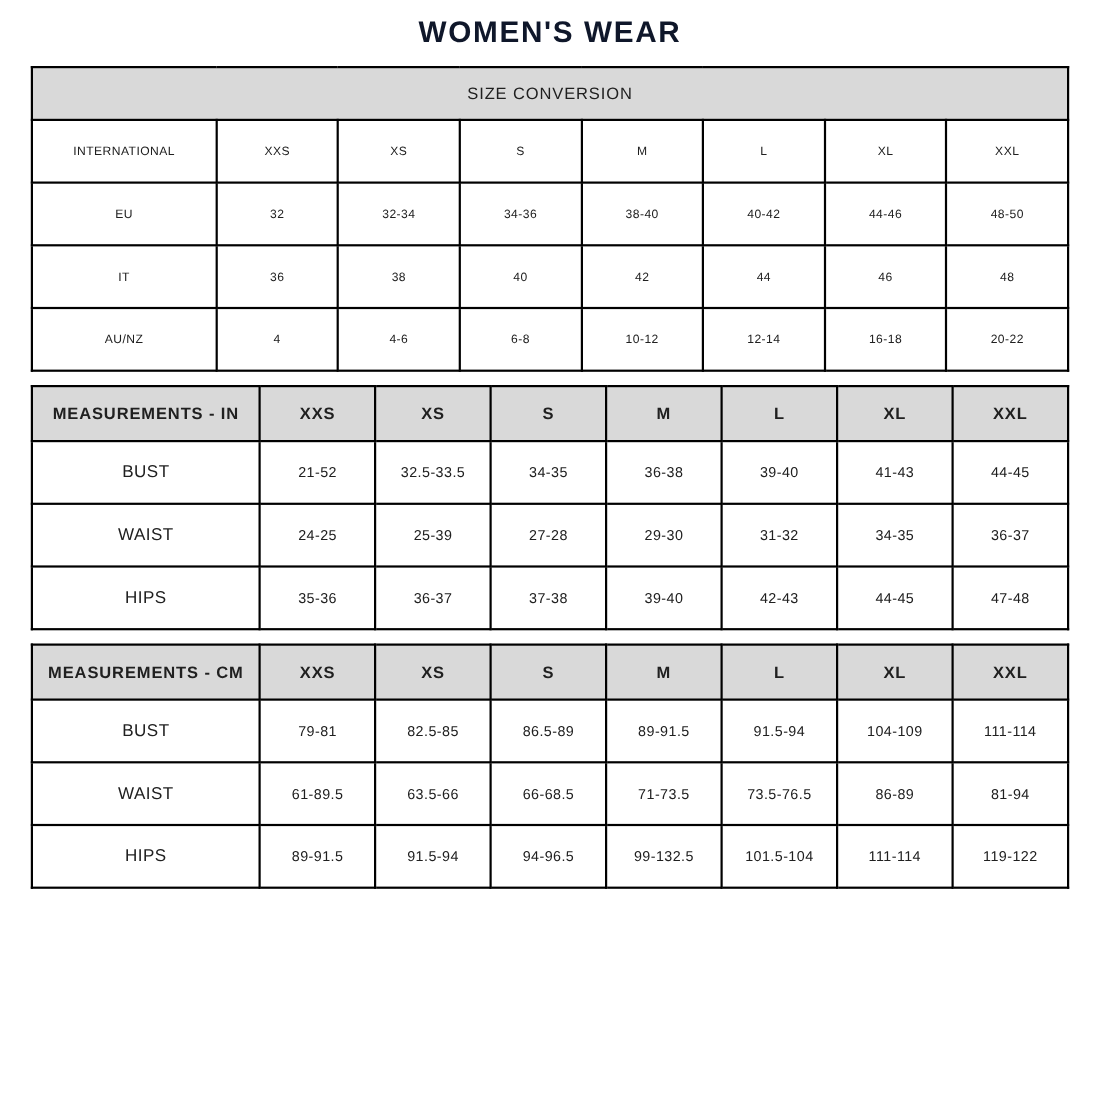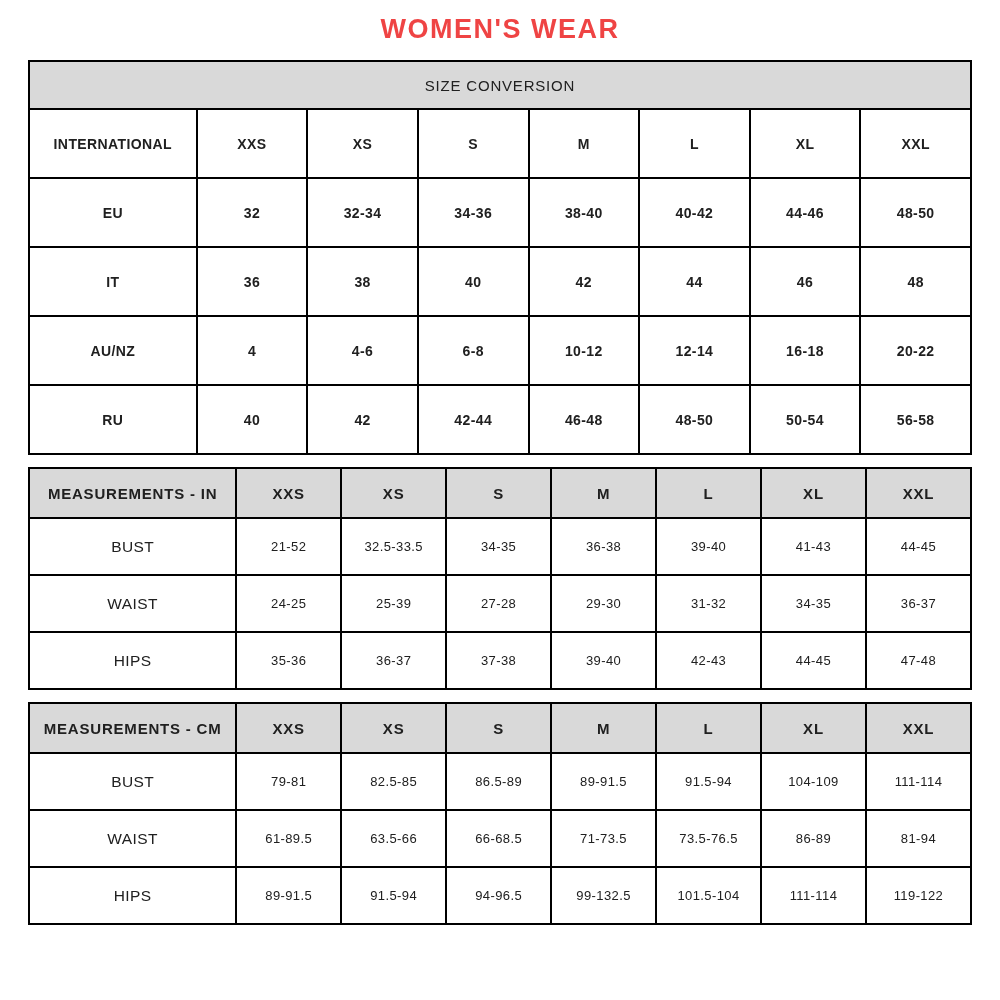--- a/index.html
+++ b/index.html
@@ -10,21 +10,21 @@
     color: #202020;
   }
   .page { width: 1000px; height: 1000px; padding: 0 28px; }
   .title {
     text-align: center;
     font-size: 27px;
     font-weight: bold;
     letter-spacing: 1.5px;
     padding-top: 14px;
     height: 60px;
-    color: #ef4444;
+    color: #0f172a;
   }
   table {
     width: 100%;
     border-collapse: collapse;
     table-layout: fixed;
     text-align: center;
   }
   td, th {
     border: 2px solid #000000;
     text-align: center;
@@ -33,21 +33,21 @@
     letter-spacing: 0.4px;
   }
   
   .t1 .banner td {
     background: #d9d9d9;
     height: 48px;
     font-weight: normal;
     font-size: 15px;
     letter-spacing: 0.8px;
   }
-  .t1 td { height: 69px; font-size: 14px; font-weight: bold; }
+  .t1 td { height: 57px; font-size: 11px; }
   .t1 col.label-col { width: 17.8%; }
   
   .tm { margin-top: 12px; }
   .tm .head td {
     background: #d9d9d9;
     height: 50px;
     font-weight: bold;
     font-size: 15px;
     letter-spacing: 0.8px;
   }
@@ -109,30 +109,20 @@
     </tr>
     <tr>
       <td>AU/NZ</td>
       <td>4</td>
       <td>4-6</td>
       <td>6-8</td>
       <td>10-12</td>
       <td>12-14</td>
       <td>16-18</td>
       <td>20-22</td>
-    </tr>
-    <tr>
-      <td>RU</td>
-      <td>40</td>
-      <td>42</td>
-      <td>42-44</td>
-      <td>46-48</td>
-      <td>48-50</td>
-      <td>50-54</td>
-      <td>56-58</td>
     </tr>
   </tbody>
     </table>
 
   <table class="tm">
     <colgroup>
       <col class="label-col">
         <col>
         <col>
         <col>

